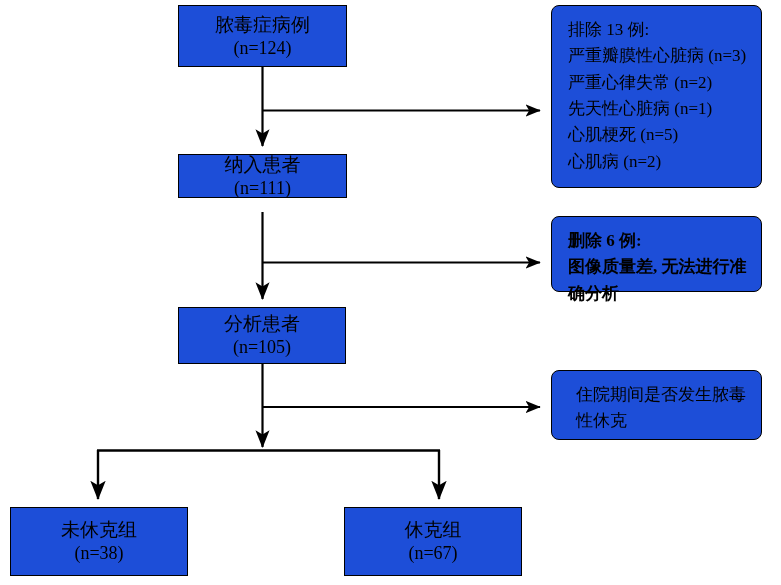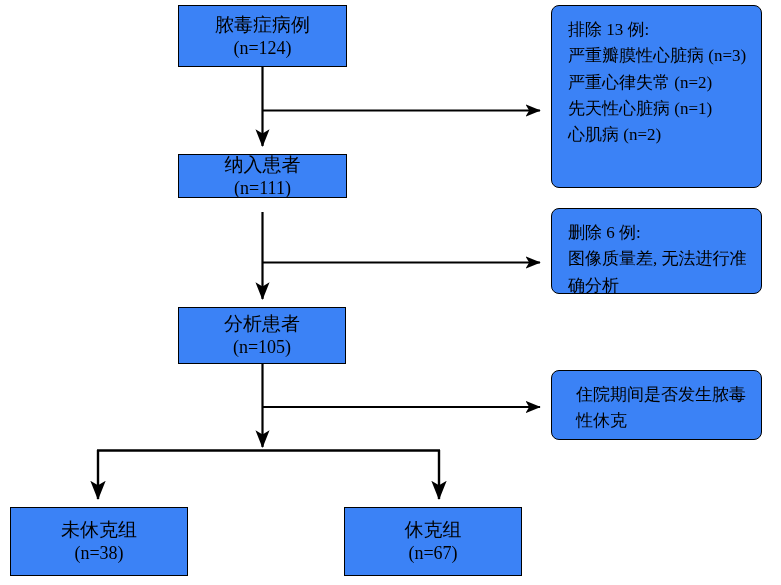--- a/index.html
+++ b/index.html
@@ -22,21 +22,21 @@
     left: 0;
     top: 0;
     width: 781px;
     height: 585px;
     pointer-events: none;
   }
   .node {
     position: absolute;
     box-sizing: border-box;
     border: 1.6px solid #000000;
-    background: #3b82f6;
+    background: #1d4ed8;
     display: flex;
     flex-direction: column;
     align-items: center;
     justify-content: center;
     text-align: center;
     line-height: 1.32;
   }
   .node .line {
     display: block;
     white-space: nowrap;
@@ -133,24 +133,25 @@
   <div class="node node-terminal" style="left:344px; top:507px; width:178px; height:69px;">
     <span class="line title">休克组</span>
     <span class="line count">(n=67)</span>
   </div>
 
   <div class="node node-side" style="left:551px; top:5px; width:211px; height:183px;">
     <span class="line">排除 13 例:</span>
     <span class="line">严重瓣膜性心脏病 (n=3)</span>
     <span class="line">严重心律失常  (n=2)</span>
     <span class="line">先天性心脏病  (n=1)</span>
+    <span class="line">心肌梗死  (n=5)</span>
     <span class="line">心肌病  (n=2)</span>
   </div>
 
-  <div class="node node-side" style="left:551px; top:208px; width:211px; height:86px;">
+  <div class="node node-side" style="left:551px; top:216px; width:211px; height:76px;font-weight:bold;">
     <span class="line">删除 6 例:</span>
     <span class="line">图像质量差, 无法进行准</span>
     <span class="line">确分析</span>
   </div>
 
   <div class="node node-side" style="left:551px; top:370px; width:211px; height:70px;padding-left:24px;">
     <span class="line">住院期间是否发生脓毒</span>
     <span class="line">性休克</span>
   </div>
 

